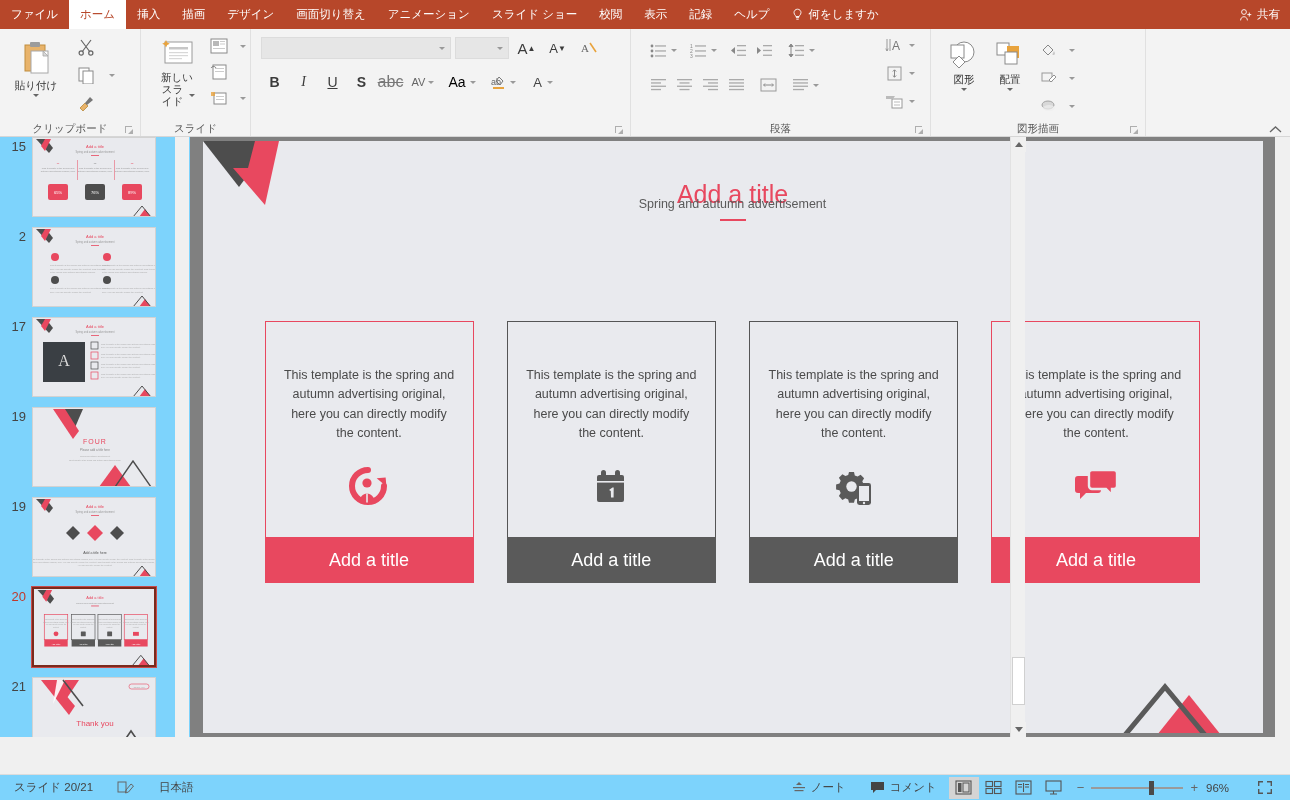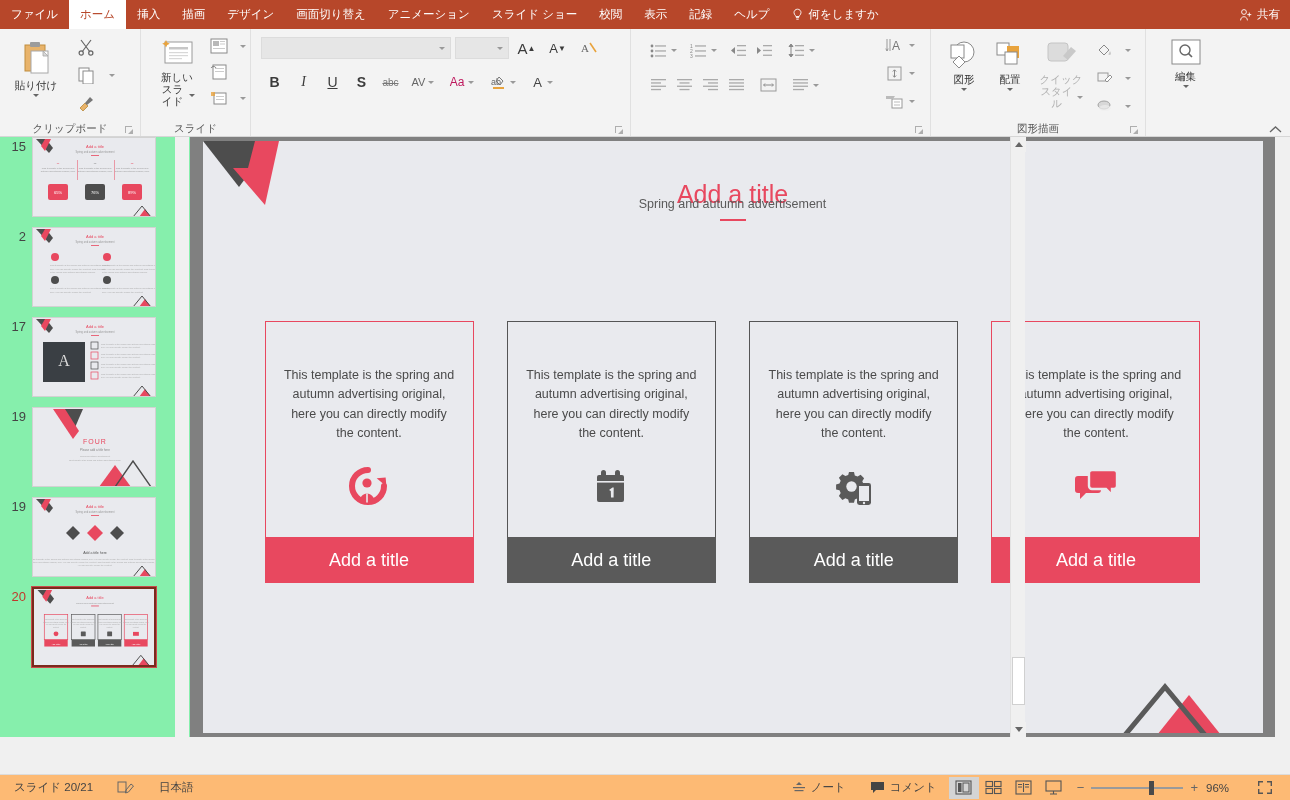--- a/index.html
+++ b/index.html
@@ -76,21 +76,21 @@
     font-size: 14px; color: #3b3b3b; cursor: default;
   }
   .pbtn { width: 26px; height: 24px; display: flex; align-items: center; justify-content: center; cursor: default; }
   .prow { display: flex; align-items: center; }
 
   .collapse-ribbon { position: absolute; right: 8px; bottom: 2px; color: #666; font-size: 11px; }
 
   
   .thumbpane {
     position: absolute; top: 137px; left: 0; width: 190px; height: 600px;
-    background: #86efac; overflow: hidden; text-decoration: underline;
+    background: #7dd3fc; overflow: hidden; text-decoration: underline;
   }
   .thumbrow { position: absolute; left: 0; width: 190px; height: 90px; display: flex; }
   .thumbnum {
     width: 32px; text-align: right; padding-right: 6px; font-size: 13px; color: #444;
     padding-top: 2px;
   }
   .thumbnum.sel { color: #c0392b; }
   .thumb {
     width: 124px; height: 80px; background: #e9eaee; border: 1px solid #d2d2d2;
     position: relative; overflow: hidden;
@@ -145,21 +145,21 @@
 
   
   .notes {
     position: absolute; top: 741px; left: 190px; width: 1100px; height: 33px;
     background: #f0f0f0; border-top: 1px solid #d6d6d6;
     font-size: 12px; color: #444; display: flex; align-items: center; padding-left: 16px;
   }
   
   .status {
     position: absolute; top: 774px; left: 0; width: 1290px; height: 26px;
-    background: #fdba74; border-top: 1px solid #dcdcdc;
+    background: #7dd3fc; border-top: 1px solid #dcdcdc;
     display: flex; align-items: center; font-size: 11.5px; color: #444;
   }
   .st-left { display: flex; align-items: center; gap: 24px; padding-left: 14px; }
   .st-right { margin-left: auto; display: flex; align-items: center; gap: 0px; padding-right: 10px; }
   .st-item { display: flex; align-items: center; gap: 5px; padding: 0 12px; height: 26px; cursor: default; }
   .viewbtn { width: 30px; height: 22px; display: flex; align-items: center; justify-content: center; cursor: default; }
   .viewbtn.active { background: #d4d4d4; }
   .zoomslider { display: flex; align-items: center; gap: 7px; margin: 0 8px; }
   .ztrack { width: 92px; height: 2px; background: #9a9a9a; position: relative; }
   .zknob { position: absolute; left: 58px; top: -6px; width: 5px; height: 14px; background: #4a4a4a; }
@@ -348,27 +348,27 @@
                 <text x="1" y="13" font-size="11" fill="#666" font-family="serif">A</text>
                 <path d="M10 4l6 9" stroke="#e8a33d" stroke-width="1.6"></path>
               </svg>
           </div>
         </div>
         <div class="font-row2">
           <div class="fbtn" style="font-weight:bold">B</div>
           <div class="fbtn" style="font-style:italic;font-family:'Liberation Serif',serif">I</div>
           <div class="fbtn" style="text-decoration:underline">U</div>
           <div class="fbtn" style="font-weight:bold">S</div>
-          <div class="fbtn" style="text-decoration:line-through;font-size:10px;color:#777">abc</div>
+          <div class="fbtn" style="text-decoration:line-through;font-size:16px;color:#777">abc</div>
           <div class="fbtn" style="width:34px">
             <span style="font-size:11px;color:#666">AV</span>
             <span class="caret lt" style="margin-left:3px"></span>
           </div>
           <div class="fbtn" style="width:40px">
-            <span style="font-size:12px;color:#be185d">Aa</span>
+            <span style="font-size:14px;color:#000000">Aa</span>
             <span class="caret lt" style="margin-left:4px"></span>
           </div>
           <div class="fbtn" style="width:38px">
             <span>
               <svg width="17" height="17" viewBox="0 0 17 17">
                   <text x="1" y="11" font-size="9" fill="#666">ab</text>
                   <path d="M3 14h11" stroke="#e8a33d" stroke-width="2"></path>
                   <path d="M9 3l4 4-3 4-4-4z" fill="none" stroke="#777" stroke-width="1"></path>
                 </svg>
             </span>
@@ -514,20 +514,21 @@
           <span>
             <svg width="19" height="17" viewBox="0 0 19 17">
                 <rect x="7" y="6" width="10" height="9" fill="#fff" stroke="#999" stroke-width="1"></rect>
                 <path d="M1 3h9l-2 3H1z" fill="#bbb"></path>
                 <path d="M9 9h6M9 12h6" stroke="#bbb" stroke-width="1"></path>
               </svg>
           </span>
           <span class="caret lt" style="margin-left:3px"></span>
         </div>
       </div>
+      <div class="rgroup-label">段落</div>
       <span class="dialog-launcher">
         <svg width="9" height="9" viewBox="0 0 9 9">
             <path d="M0 0h7v1H1v6H0z" fill="#777"></path>
             <path d="M8 8H3l5-5z" fill="#777"></path>
           </svg>
       </span>
     </div>
 
     <div class="rgroup" style="width:215px">
       <div class="rgroup-body" style="padding-left:10px">
@@ -545,33 +546,20 @@
         <div class="bigbtn" style="width:46px;padding-top:6px">
           <span class="ic">
             <svg width="34" height="30" viewBox="0 0 34 30">
                 <rect x="4" y="3" width="12" height="12" fill="#fff" stroke="#8a8a8a" stroke-width="1"></rect>
                 <rect x="14" y="6" width="12" height="12" fill="#e8a33d"></rect>
                 <rect x="12" y="12" width="12" height="12" fill="#fff" stroke="#8a8a8a" stroke-width="1"></rect>
               </svg>
           </span>
           <span>配置</span>
           <span class="caret" style="margin-top:3px"></span>
-        </div>
-        <div class="bigbtn" style="width:56px;padding-top:6px;color:#b0b0b0">
-          <span class="ic">
-            <svg width="36" height="30" viewBox="0 0 36 30">
-                <rect x="5" y="3" width="20" height="18" rx="3" fill="#dcdcdc" stroke="#c4c4c4" stroke-width="1"></rect>
-                <path d="M20 16l8-9 5 4-8 9z" fill="#c9c9c9"></path>
-              </svg>
-          </span>
-          <span>クイック</span>
-          <span style="display:flex;align-items:center;gap:3px">
-            <span>スタイル</span>
-            <span class="caret lt"></span>
-          </span>
         </div>
         <div class="smallcol" style="margin-left:4px;gap:8px;padding-top:6px">
           <div class="smallbtn">
             <span>
               <svg width="17" height="16" viewBox="0 0 17 16">
                   <path d="M3 8l5-5 5 5-5 5z" fill="none" stroke="#888" stroke-width="1"></path>
                   <path d="M14 9c1.4 2 1.4 4-0.5 4S13 11 14 9z" fill="#c9c9c9"></path>
                 </svg>
             </span>
             <span class="caret lt" style="margin-left:10px"></span>
@@ -599,33 +587,20 @@
       <div class="rgroup-label">図形描画</div>
       <span class="dialog-launcher">
         <svg width="9" height="9" viewBox="0 0 9 9">
             <path d="M0 0h7v1H1v6H0z" fill="#777"></path>
             <path d="M8 8H3l5-5z" fill="#777"></path>
           </svg>
       </span>
     </div>
 
     <div class="rgroup" style="width:80px">
-      <div class="rgroup-body" style="justify-content:center;padding-top:8px">
-        <div class="bigbtn" style="width:52px">
-          <span class="ic">
-            <svg width="40" height="28" viewBox="0 0 40 28">
-                <rect x="6" y="1" width="28" height="24" fill="#fff" stroke="#8a8a8a" stroke-width="1"></rect>
-                <circle cx="19" cy="11" r="5" fill="none" stroke="#666" stroke-width="1.4"></circle>
-                <path d="M22.6 14.6L26 18" stroke="#666" stroke-width="1.6"></path>
-              </svg>
-          </span>
-          <span>編集</span>
-          <span class="caret" style="margin-top:3px"></span>
-        </div>
-      </div>
       <div class="rgroup-label"></div>
     </div>
 
     <span class="collapse-ribbon">
       <svg width="13" height="9" viewBox="0 0 13 9">
           <path d="M1 7l5.5-5L12 7" fill="none" stroke="#666" stroke-width="1.3"></path>
         </svg>
     </span>
   </div>
 
@@ -815,20 +790,37 @@
               <text x="50" y="57">Add a title</text>
               <text x="77" y="57">Add a title</text>
               <text x="104" y="57">Add a title</text>
           </g>
           <path d="M106 79l6-8 6 8z" fill="#e8485f"></path>
             <path d="M100 79l9-11 9 11" fill="none" stroke="#4d4d4d" stroke-width="1"></path>
         </svg>
       </div>
     </div>
 
+    <div class="thumbrow" style="top:540px">
+      <div class="thumbnum">21</div>
+      <div class="thumb">
+        <svg width="124" height="80" viewBox="0 0 124 80">
+          <path d="M14 2h32L30 26z" fill="#e8485f"></path>
+          <path d="M8 2h12l22 26-6 9z" fill="#e8485f"></path>
+          <path d="M24 2h8L20 26z" fill="#fff" opacity=".9"></path>
+          <path d="M30 2l20 26" fill="none" stroke="#4d4d4d" stroke-width="1.6"></path>
+          <rect x="96" y="6" width="20" height="5" rx="2.5" fill="none" stroke="#e8485f" stroke-width="0.6"></rect>
+          <text x="106" y="9.8" font-size="2.4" fill="#aaa" text-anchor="middle">Thank you</text>
+          <text x="62" y="48" font-size="8" fill="#e8485f" text-anchor="middle">Thank you</text>
+          <path d="M80 79l18-26 18 26" fill="none" stroke="#4d4d4d" stroke-width="1.6"></path>
+          <path d="M90 79l8-11 8 11z" fill="#e8485f"></path>
+          <text x="4" y="77" font-size="1.8" fill="#bbb">Spring and autumn advertisement</text>
+        </svg>
+      </div>
+    </div>
   </div>
 
   <div class="thumbscroll"></div>
 
   <div class="slidearea">
     <div class="slide">
 
       <div class="slide-topdeco">
         <svg width="130" height="80" viewBox="0 0 130 80">
           <path d="M0 0h70L36 46z" fill="#4d4d4d"></path>

